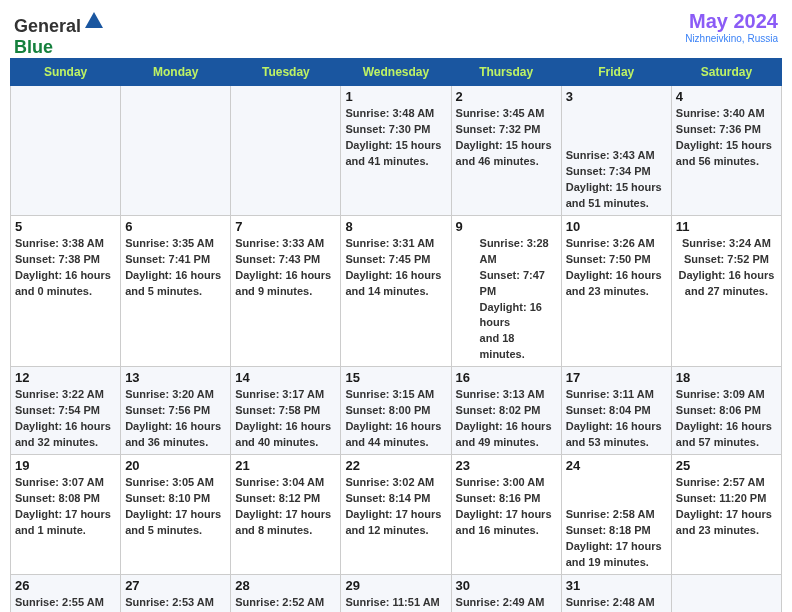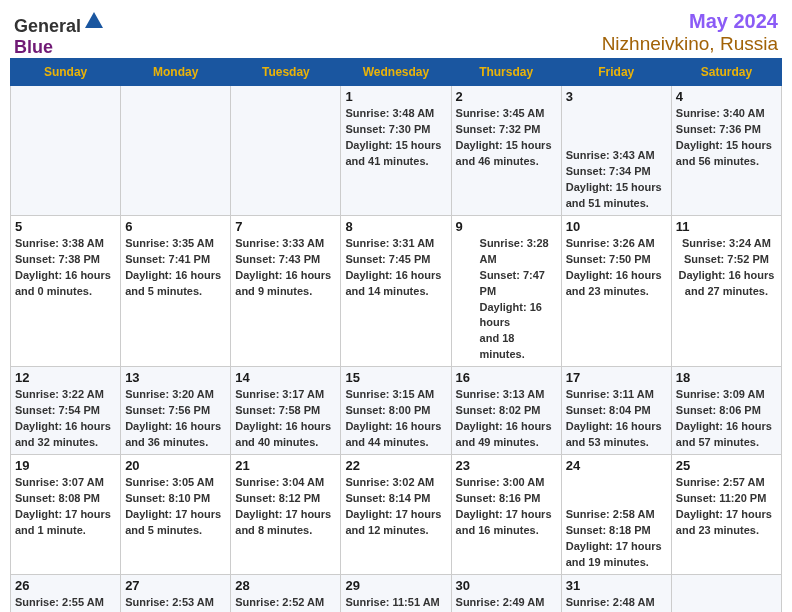--- a/index.html
+++ b/index.html
@@ -21,47 +21,47 @@
       align-items: center;
     }
     .logo-text-general {
       font-size: 18px;
       font-weight: bold;
       color: #333;
     }
     .logo-text-blue {
       font-size: 18px;
       font-weight: bold;
-      color: #701a75;
+      color: #15803d;
     }
     .logo-icon {
       width: 22px;
       height: 22px;
       margin-left: 2px;
     }
     .title-block {
       text-align: right;
     }
     .title-month {
       font-size: 20px;
       font-weight: bold;
       color: #8b5cf6;
     }
     .title-location {
-      font-size: 19px;
-      color: #a16207;
+      font-size: 10px;
+      color: #3b82f6;
     }
     table {
       width: 100%;
       border-collapse: collapse;
       table-layout: fixed;
     }
     thead tr th {
       background-color: #1a56a0;
-      color: #eab308;
+      color: #bef264;
       font-size: 12px;
       font-weight: bold;
       padding: 6px 8px;
       text-align: center;
       border: 1px solid #1a56a0;
     }
     tbody tr td {
       border: 1px solid #ccc;
       vertical-align: top;
       padding: 3px 4px;

